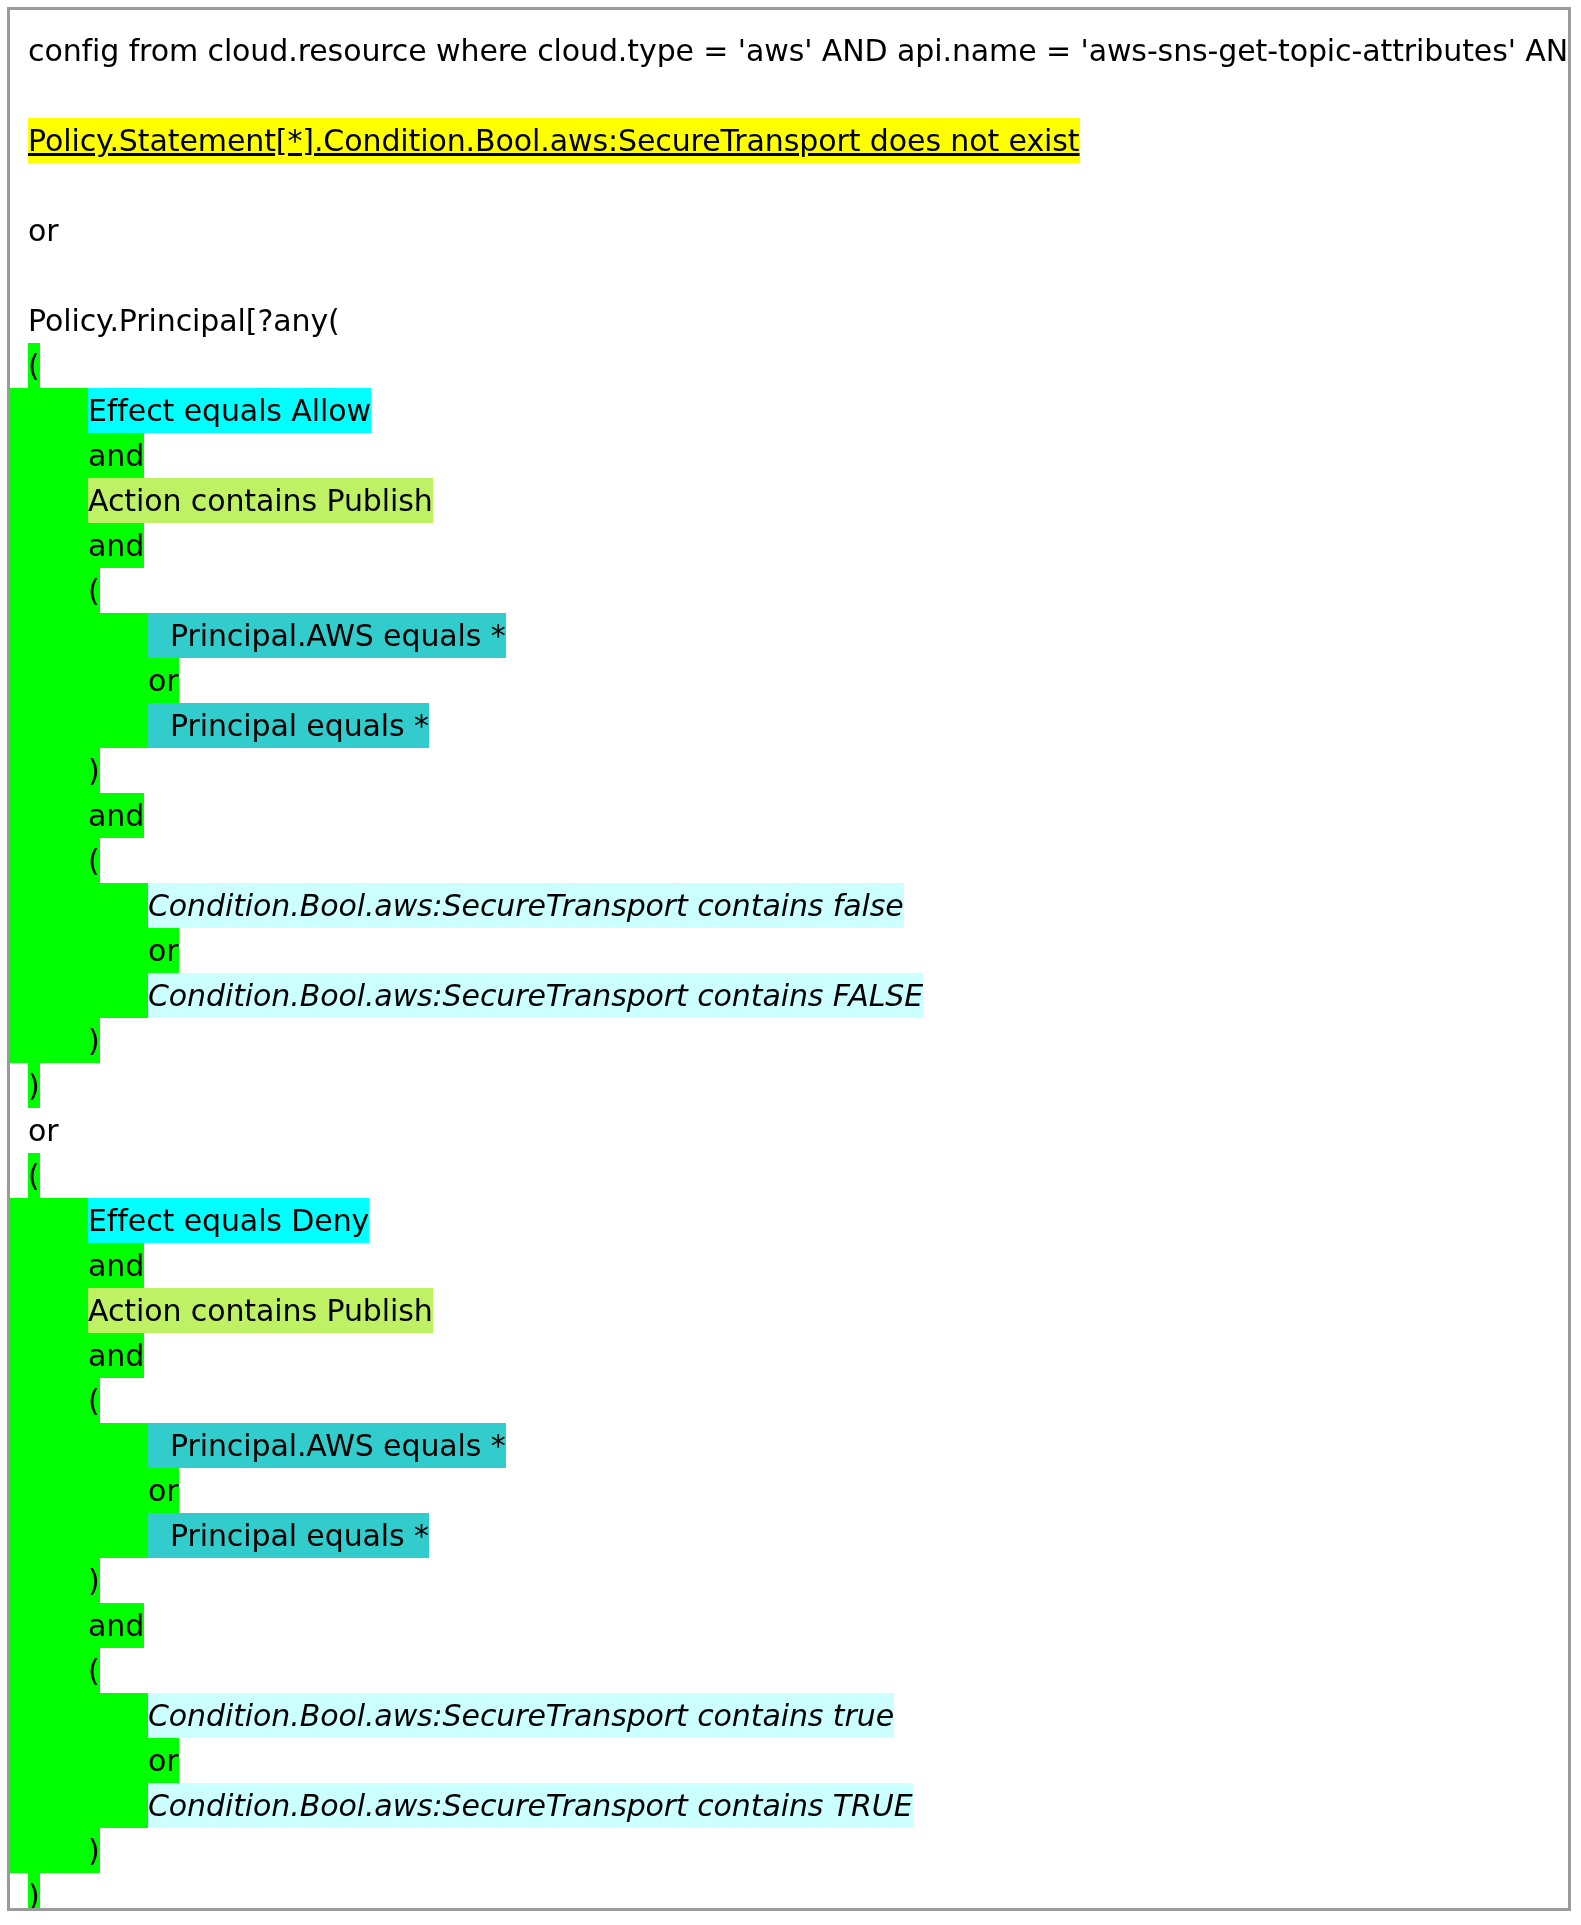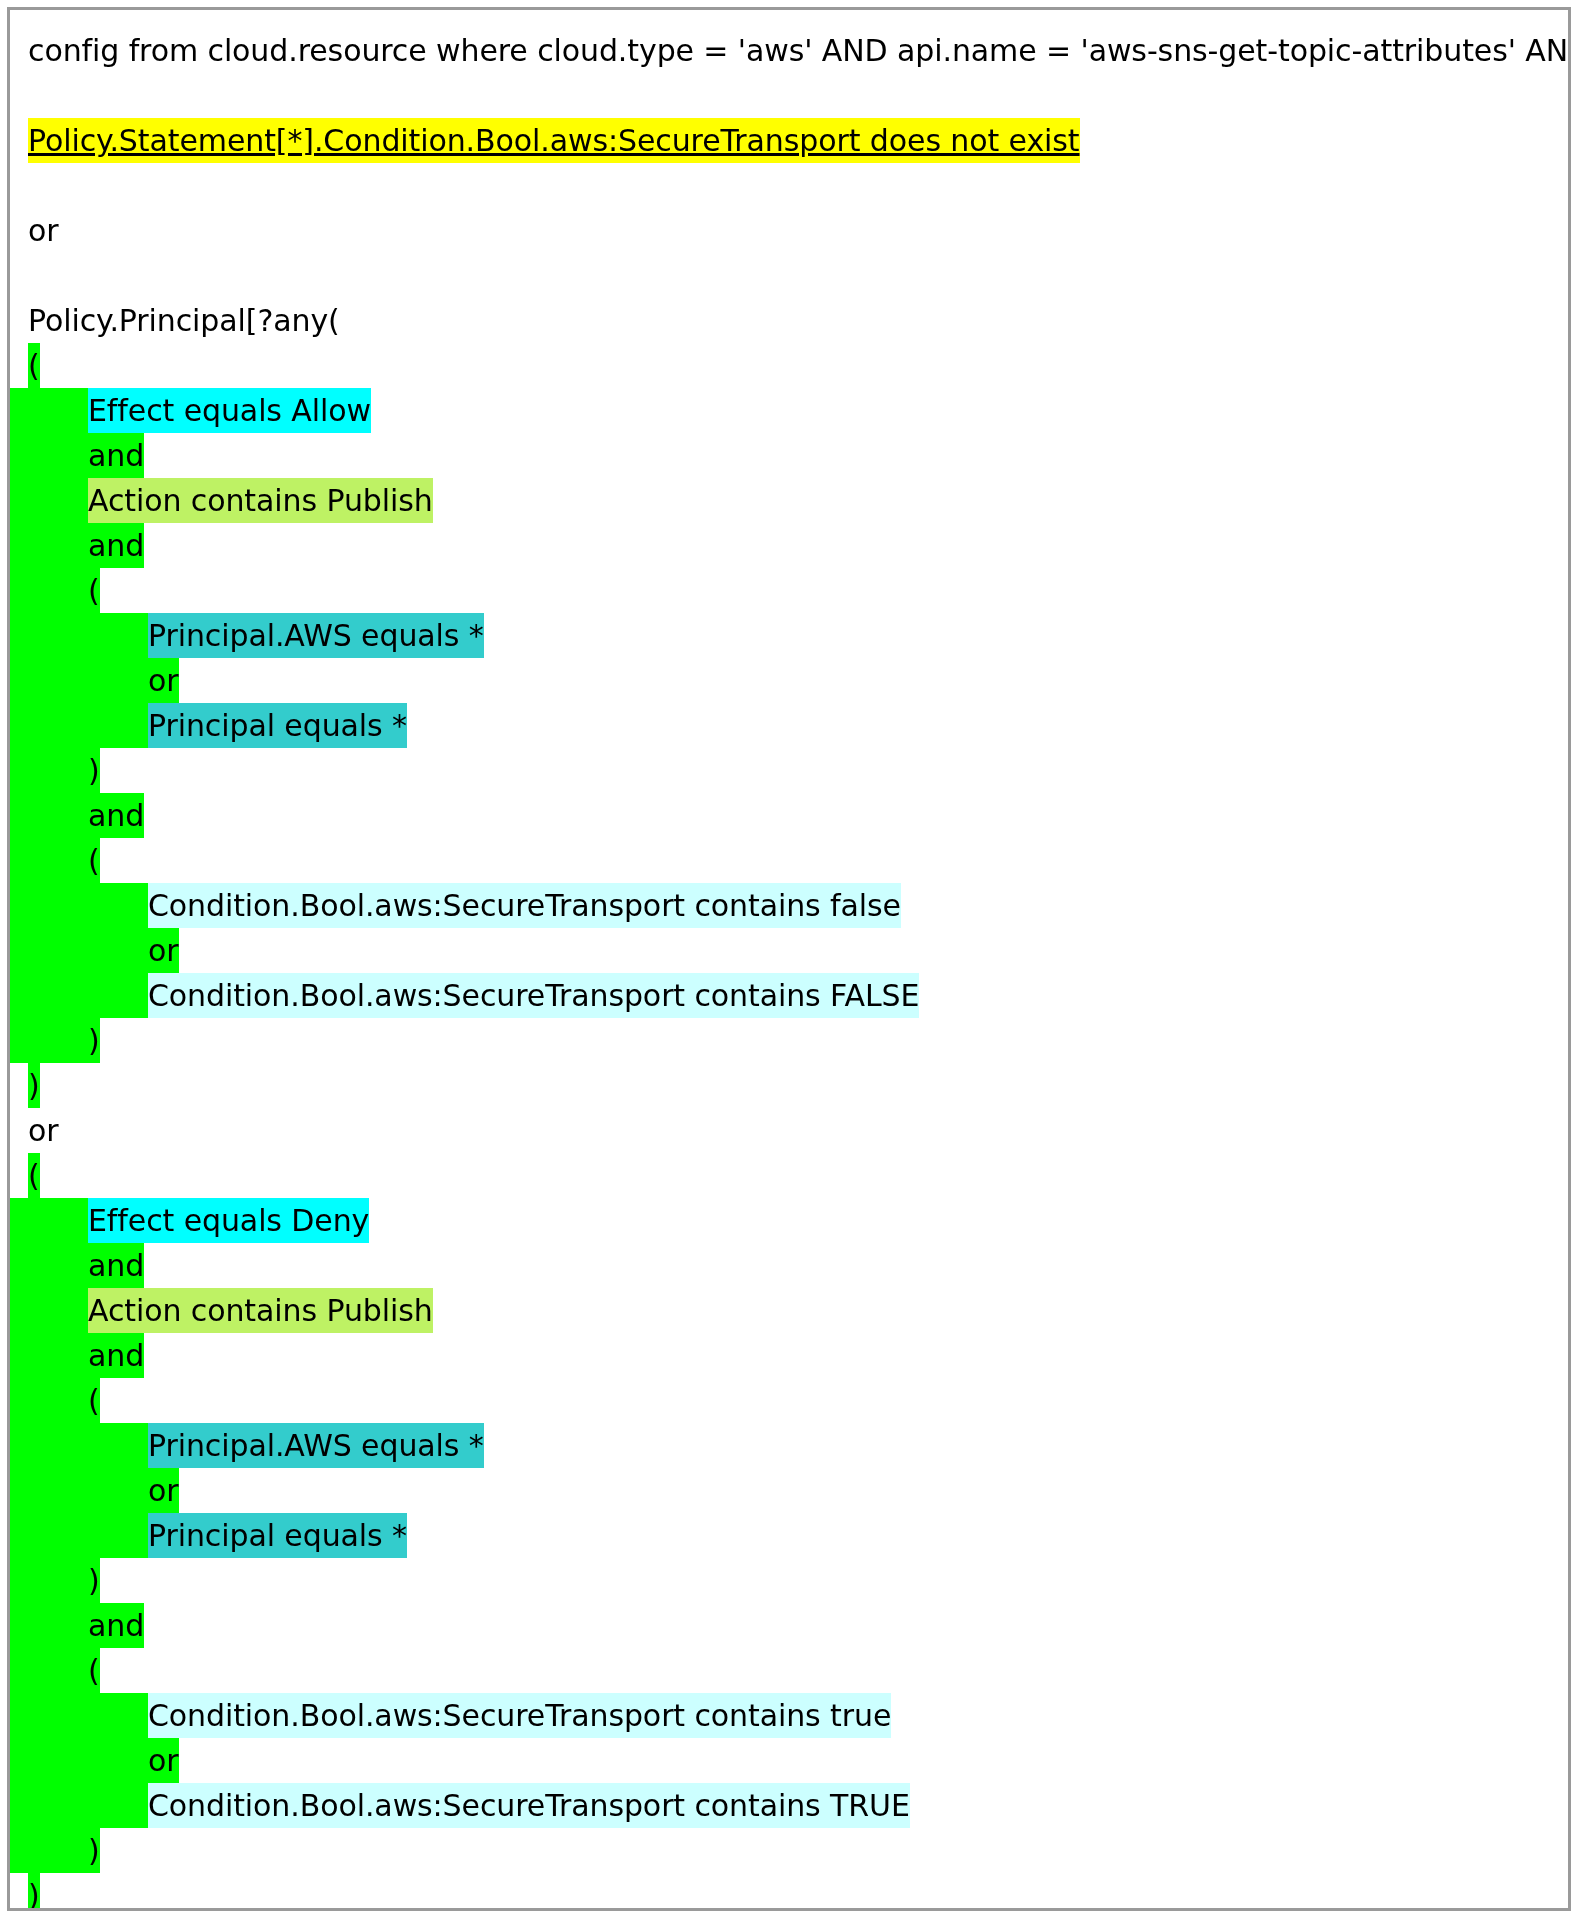--- a/index.html
+++ b/index.html
@@ -54,22 +54,22 @@
     height: 45px;
     vertical-align: top;
     white-space: pre;
   }
   
   .hl-none   { background: transparent; }
   .hl-yellow { background: #FFFF00; text-decoration: underline; }
   .hl-green  { background: #00FF00; }
   .hl-cyan   { background: #00FFFF; }
   .hl-magenta{ background: #bef264; }
-  .hl-teal   { background: #33CCCC; }
-  .hl-ltcyan { background: #CCFFFF; }
+  .hl-teal   { background: #33CCCC; padding-left: 22px; }
+  .hl-ltcyan { background: #CCFFFF; font-style: italic; }
 
   .blank { height: 45px; }
 </style>
 </head>
 <body>
 
 <div id="page">
   <div class="doc-box">
     <div class="code-body" id="code-body">
         <div style="height: 18px;"></div>

